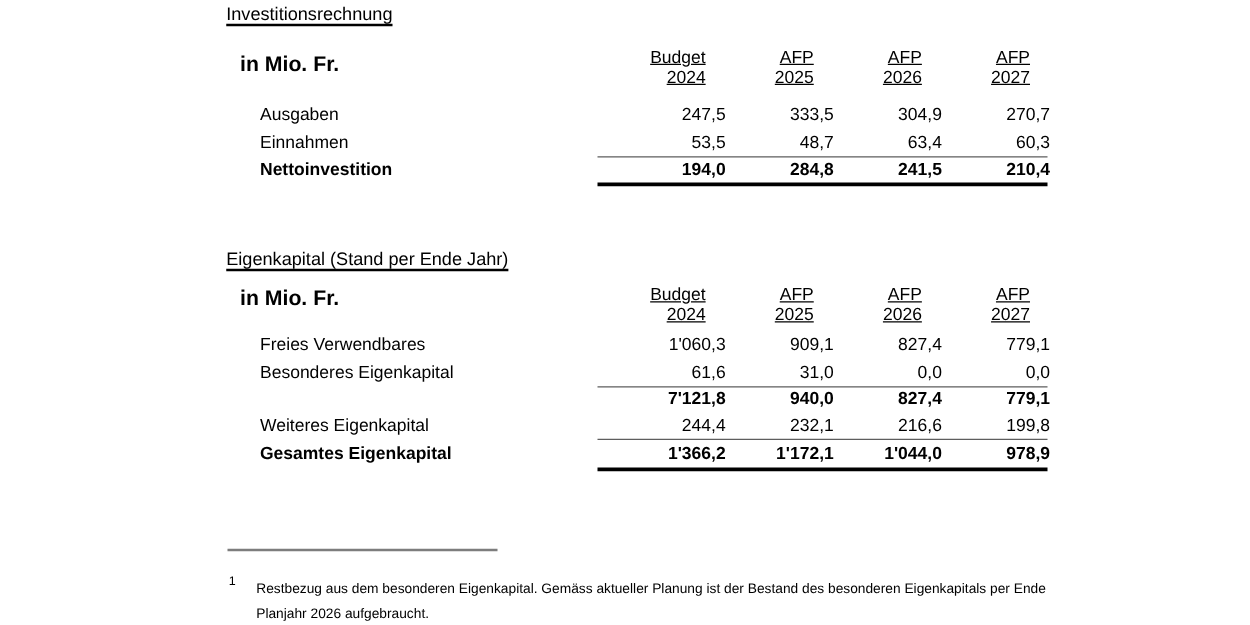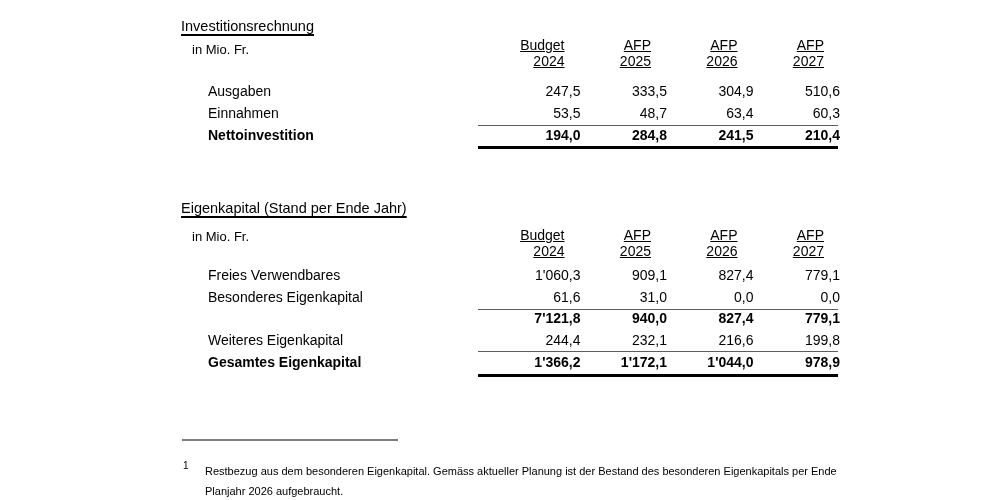--- a/index.html
+++ b/index.html
@@ -14,39 +14,39 @@
     overflow: hidden;
   }
   .abs { position: absolute; }
   .section-title {
     font-size: 14.5px;
     text-decoration: underline;
     text-decoration-thickness: 1.5px;
     text-underline-offset: 3px;
     white-space: nowrap;
   }
-  .unit { font-size: 13px; }
+  .unit { font-size: 17px; font-weight: bold; }
   .row { left: 16px; width: 1000px; height: 15px; line-height: 15px; white-space: nowrap; }
   .row .label { position: absolute; left: 192px; }
   .cells { position: absolute; left: 478px; width: 346px; display: flex; }
   .cells .cell { flex: 1; text-align: right; }
   .header-block { top: 0; line-height: 16px; text-decoration: underline; }
   .bold { font-weight: bold; }
   .rule-thin  { left: 478px; width: 360px; height: 1px;  background: #5e5e5e; }
   .rule-thick { left: 478px; width: 360px; height: 3px;  background: #000000; }
   .footnote-rule { left: 182px; top: 439px; width: 216px; height: 2px; background: #7d7d7d; }
   .footnote-marker { left: 183px; top: 460px; font-size: 10px; line-height: 12px; }
   .footnote-text { left: 205px; top: 461px; width: 645px; font-size: 11px; line-height: 20px; }
 </style>
 </head>
 <body>
 
 <div class="page">
 
-  <div class="abs section-title" style="left:181px; top:18px">Investitionsrechnung</div>
+  <div class="abs section-title" style="left:181px; top:4px">Investitionsrechnung</div>
 
   <div class="abs unit" style="left:192px; top:42px">in Mio. Fr.</div>
 
   <div class="abs cells header-block" style="top:37px">
     <div class="cell">
       <div>Budget</div>
       <div>2024</div>
     </div>
     <div class="cell">
       <div>AFP</div>
@@ -61,21 +61,21 @@
       <div>2027</div>
     </div>
   </div>
 
   <div class="abs row" style="top:84px">
     <span class="label">Ausgaben</span>
     <div class="cells">
       <span class="cell">247,5</span>
       <span class="cell">333,5</span>
       <span class="cell">304,9</span>
-      <span class="cell">510,6</span>
+      <span class="cell">270,7</span>
     </div>
   </div>
 
   <div class="abs row" style="top:106px">
     <span class="label">Einnahmen</span>
     <div class="cells">
       <span class="cell">53,5</span>
       <span class="cell">48,7</span>
       <span class="cell">63,4</span>
       <span class="cell">60,3</span>

